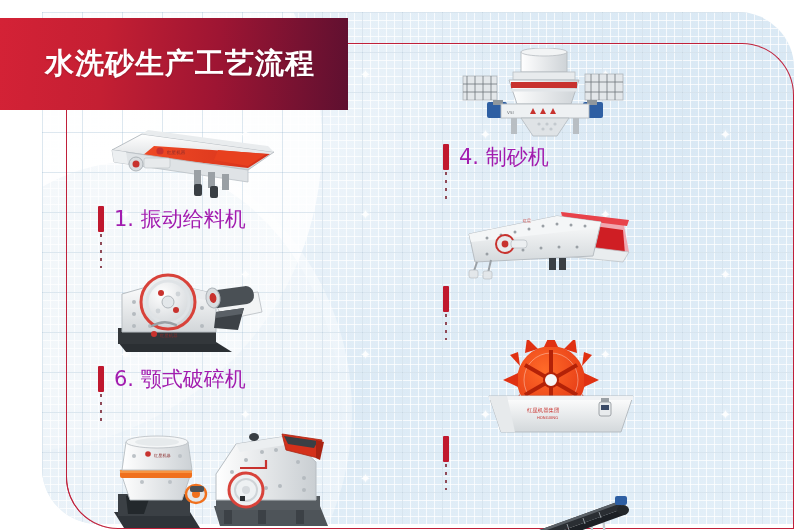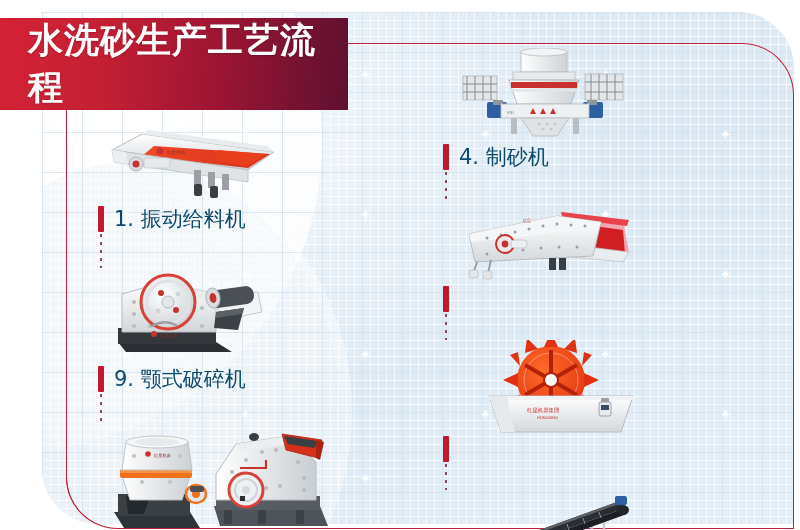--- a/index.html
+++ b/index.html
@@ -117,24 +117,24 @@
   .banner {
     position: absolute;
     left: 0; top: 18px;
     width: 348px; height: 92px;
     background: linear-gradient(95deg, #d42236 0%, #c41f33 30%, #9e1533 62%, #5e1030 100%);
     display: flex; align-items: center;
     z-index: 6;
   }
   .banner-title {
     color: #ffffff;
-    font-size: 35px;
+    font-size: 29px;
     font-weight: bold;
     letter-spacing: 1px;
-    margin-left: 28px;
+    margin-left: 45px;
     font-family: "DejaVu Sans", "Liberation Sans", sans-serif;
     text-shadow: 0 1px 2px rgba(0,0,0,.18);
   }
 
   
   .col { position: absolute; z-index: 4; }
   .col-left  { left: 98px;  top: 110px; width: 260px; }
   .col-right { left: 443px; top: 48px;  width: 260px; }
 
   .step { position: relative; }
@@ -149,21 +149,21 @@
     margin-top: 2px;
   }
   .marker {
     width: 6px; height: 26px;
     background: #c0182e;
     flex: 0 0 auto;
     border-radius: 1px;
   }
   .step-text {
     font-size: 21px;
-    color: #0c4a6e;
+    color: #a21caf;
     font-family: "DejaVu Sans", "Liberation Sans", sans-serif;
     white-space: nowrap;
   }
 
   .dash {
     width: 2px;
     margin-left: 2px;
     background-image: linear-gradient(to bottom, #8f4a58 0 3px, transparent 3px 8px);
     background-size: 2px 8px;
     background-repeat: repeat-y;
@@ -303,21 +303,21 @@
           <circle cx="46" cy="43" r="2.4" fill="#cfd4d8"></circle>
           <circle cx="66" cy="26" r="2.4" fill="#cfd4d8"></circle>
 
           <path d="M40,58 q12,-7 24,-1" fill="none" stroke="#9aa0a5" stroke-width="2.4" stroke-linecap="round"></path>
           <circle cx="42" cy="66" r="3" fill="#c8322e"></circle>
           <text x="48" y="69" font-size="4.4" fill="#8a2b2b" font-family="DejaVu Sans, sans-serif">红星机器</text>
         </svg>
       </div>
       <div class="step-label">
         <span class="marker"></span>
-        <span class="step-text">9. 颚式破碎机</span>
+        <span class="step-text">6. 颚式破碎机</span>
       </div>
       <div class="dash" style="height:32px;"></div>
     </div>
 
     <div class="step">
       <div class="step-img" style="height:106px;">
         <svg width="240" height="108" viewBox="0 0 240 108" style="margin-left:6px">
           <defs>
             <linearGradient id="cnBody" x1="0" y1="0" x2="1" y2="0">
               <stop offset="0" stop-color="#ffffff"></stop>

